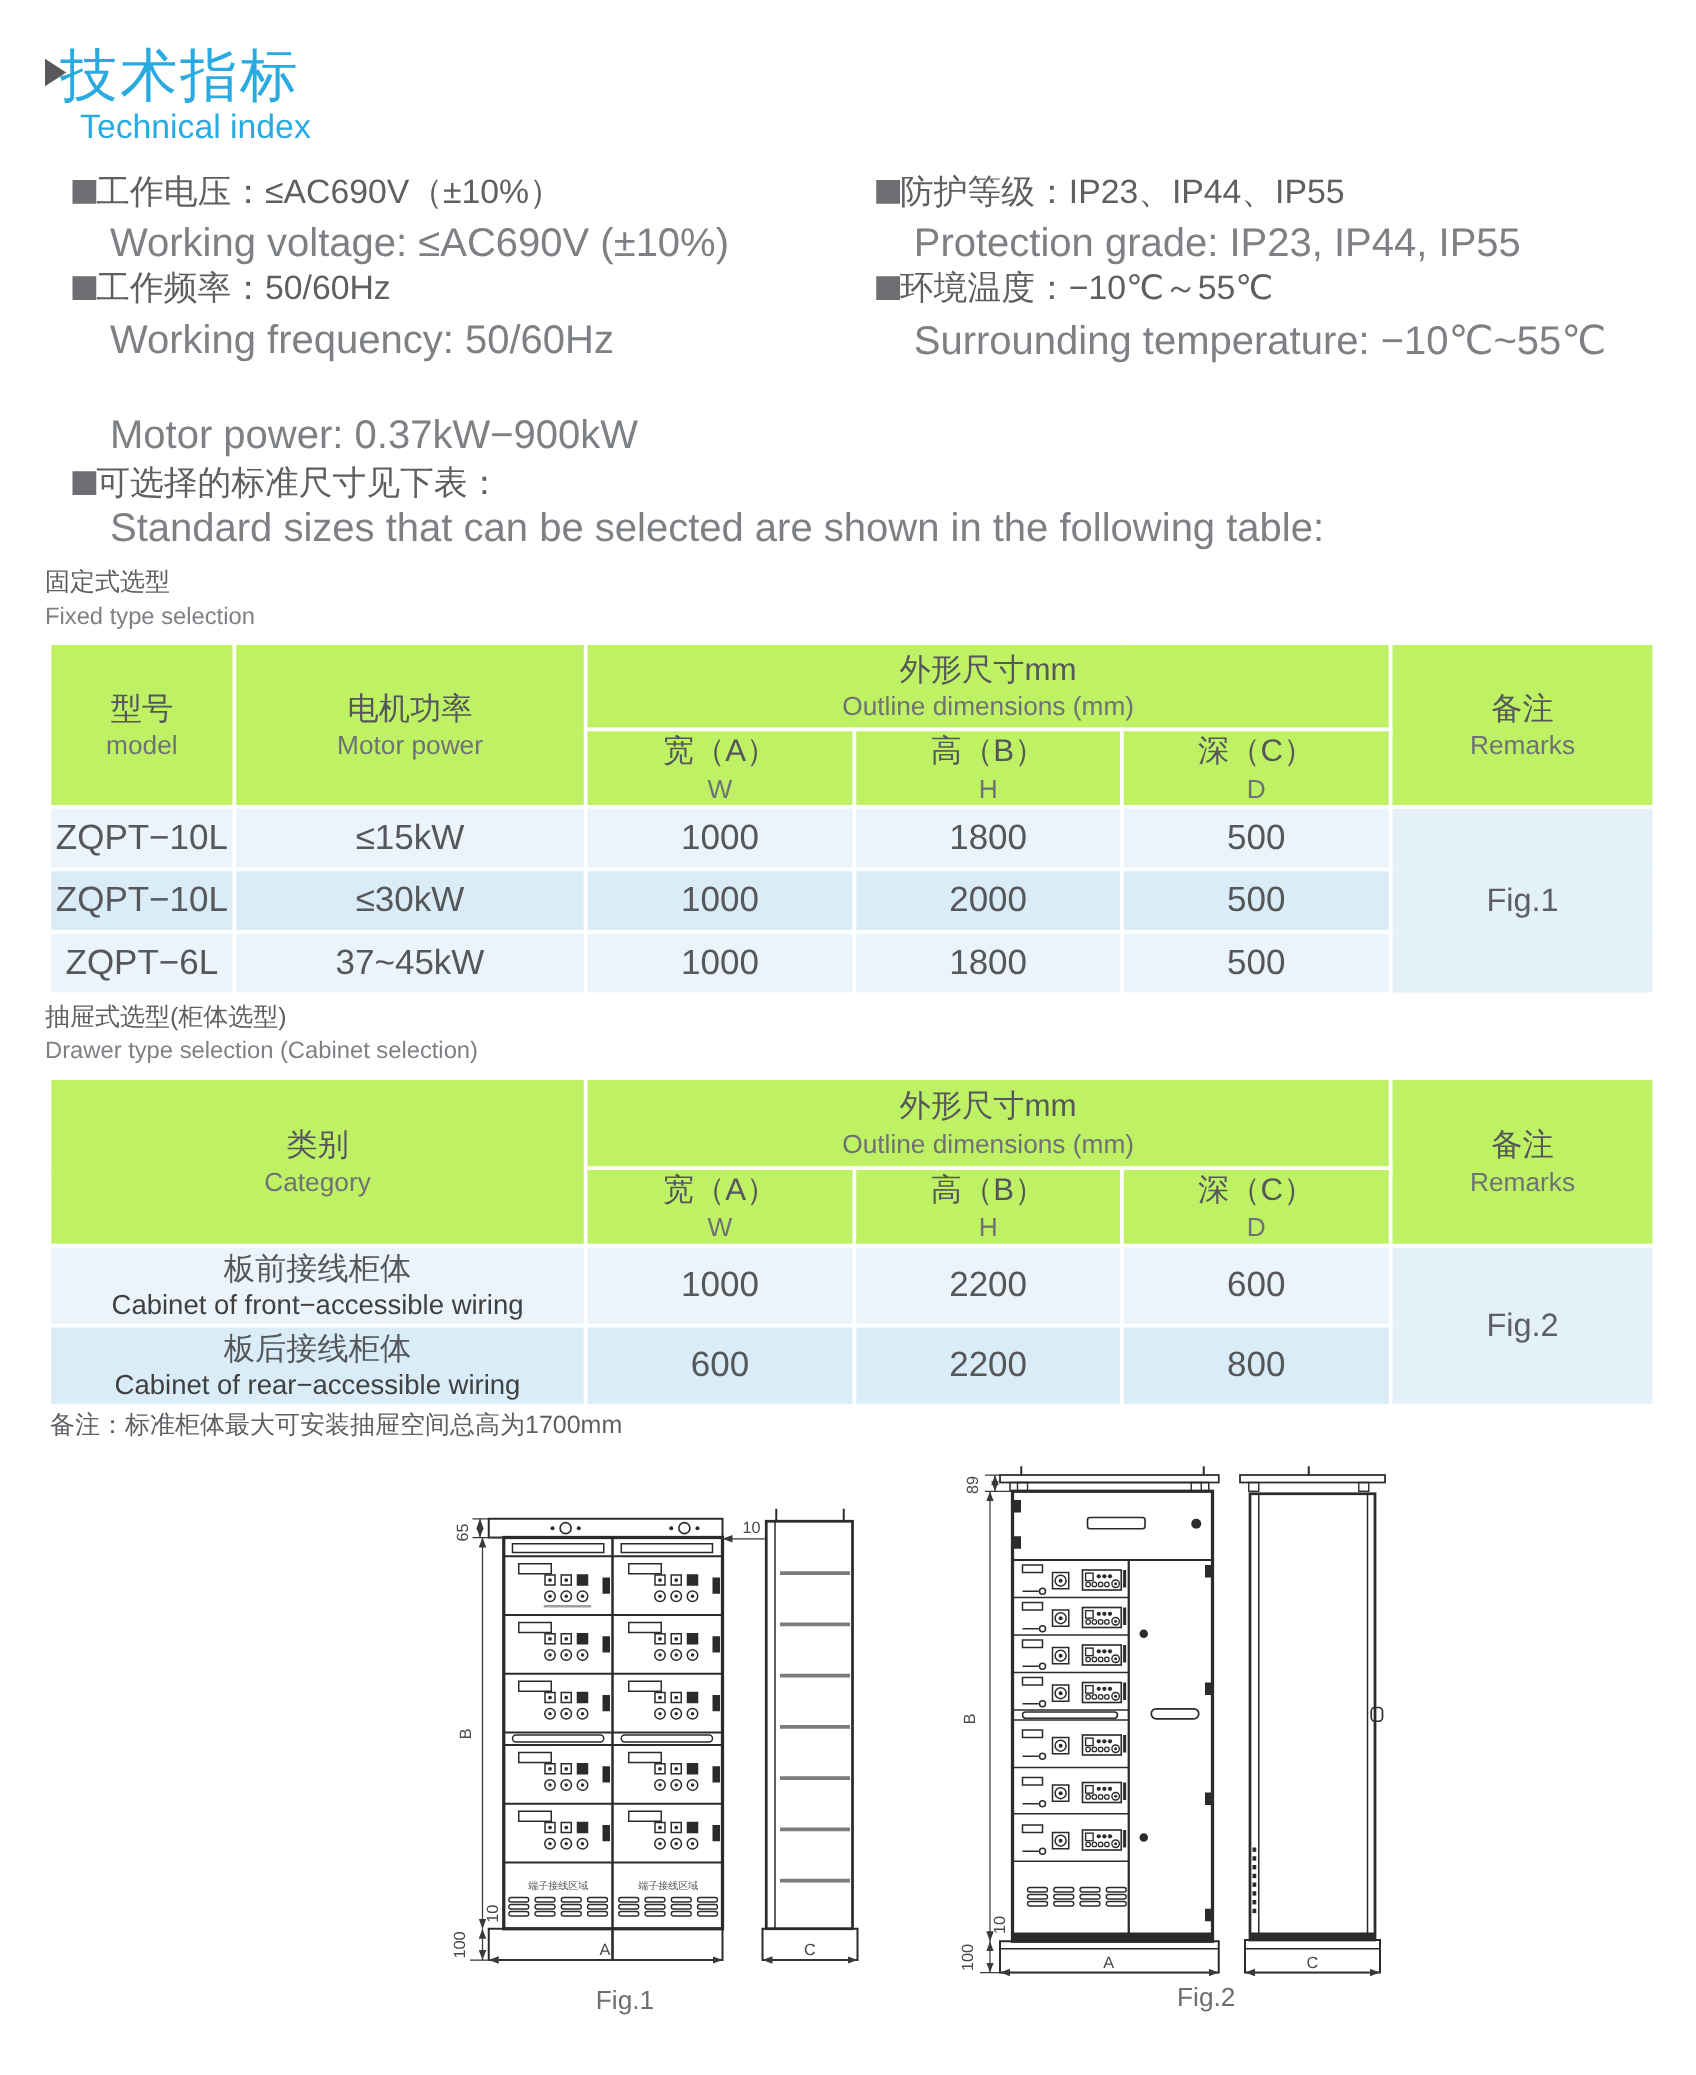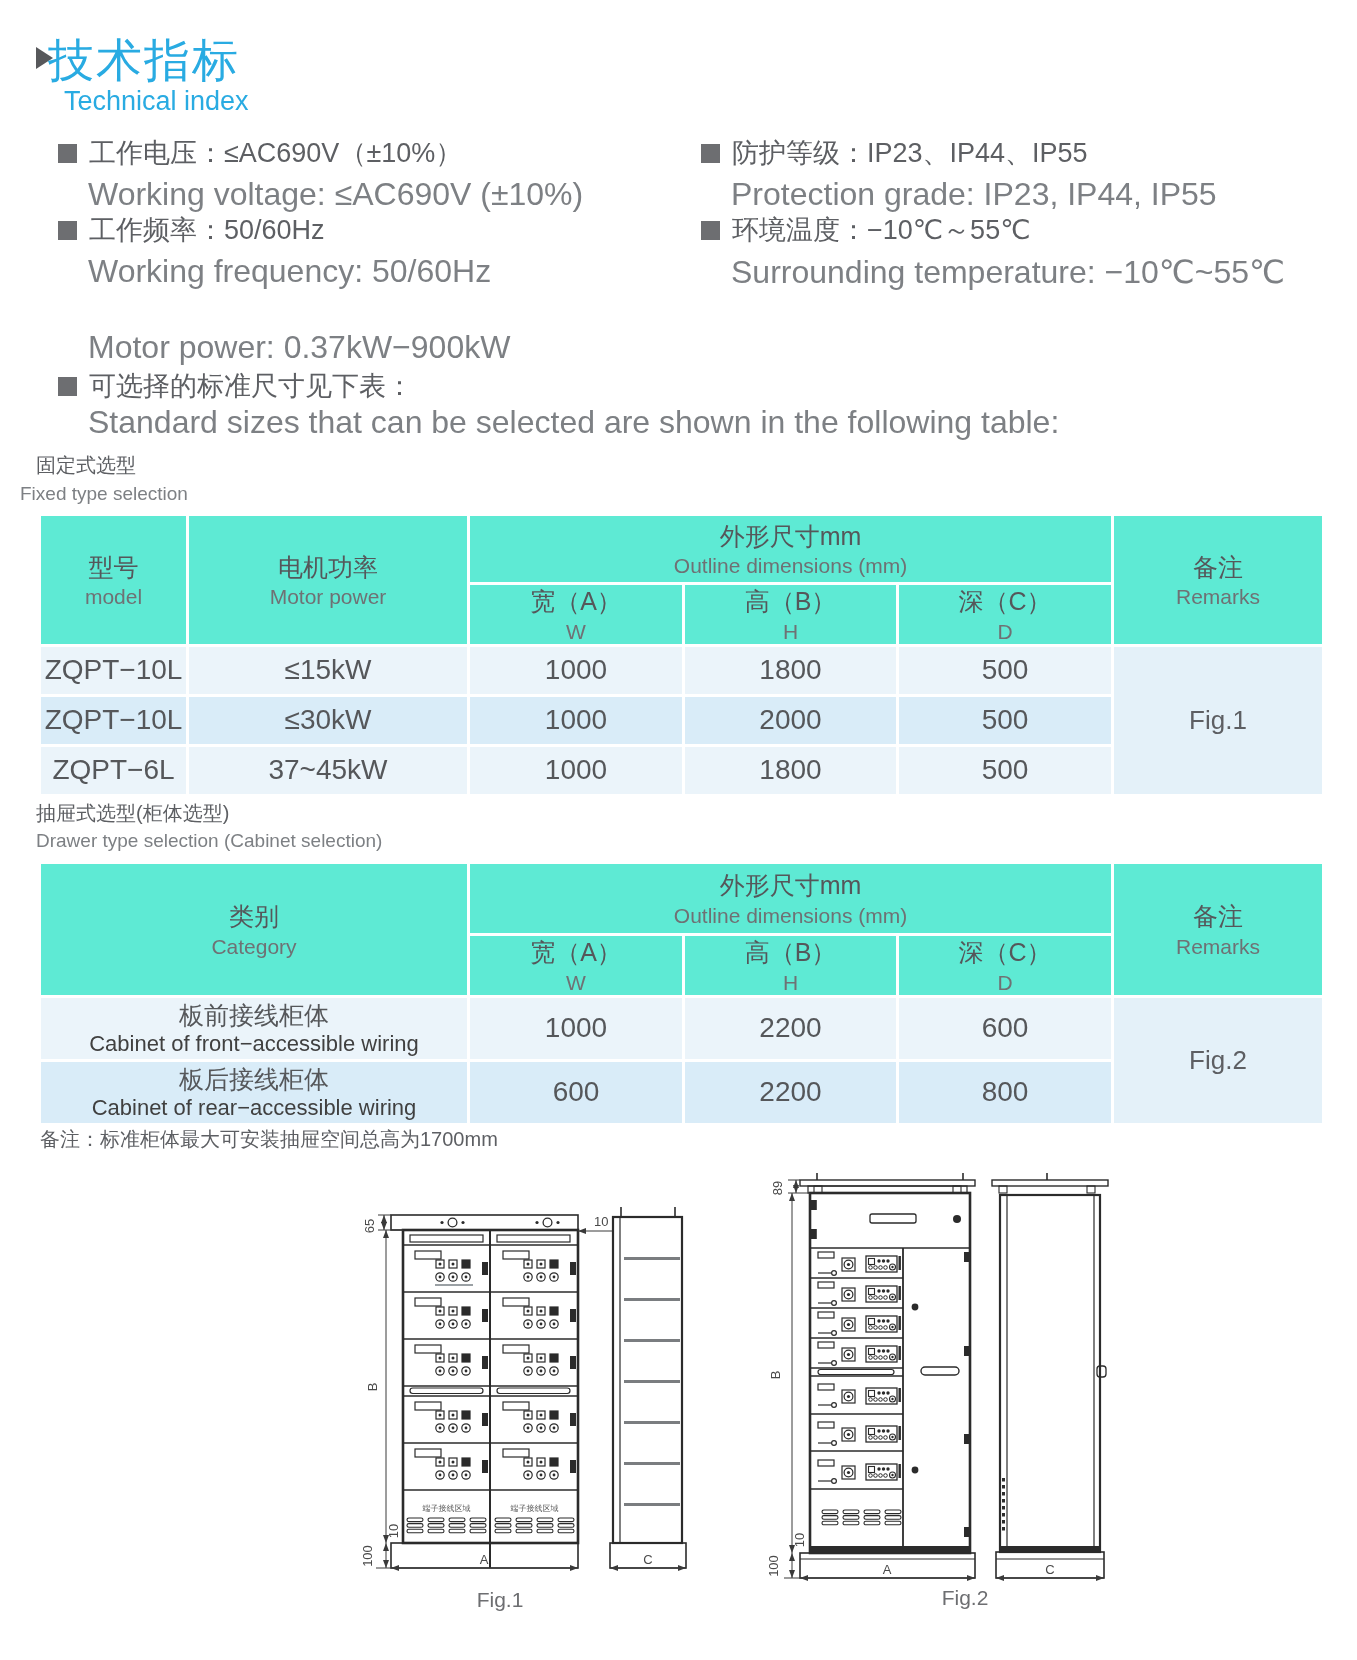--- a/index.html
+++ b/index.html
@@ -4,29 +4,29 @@
 <style>
   html,body{margin:0;padding:0;background:#ffffff}
   .page{position:relative;width:1357px;height:1660px;background:#fff;overflow:hidden;
         font-family:"Liberation Sans","DejaVu Sans",sans-serif;}
   .abs{position:absolute}
   .zh{color:#5d5f63}
   .en{color:#7d8084}
   .title-zh{font-size:46px;color:#29abe2;letter-spacing:2px;font-weight:400}
   .title-en{font-size:27px;color:#29abe2}
   .tri{width:0;height:0;border-left:17px solid #57585b;border-top:11px solid transparent;border-bottom:11px solid transparent}
-  .spec-zh{font-size:27px;display:flex;align-items:center;gap:12px;white-space:nowrap}
+  .spec-zh{font-size:27px;display:flex;align-items:center;white-space:nowrap}
   .sq{width:19px;height:19px;background:#6d6e71;flex:0 0 auto}
   .spec-en{font-size:32px;white-space:nowrap}
   .cap-zh{font-size:20px}
   .cap-en{font-size:19px}
   .note{font-size:20px;white-space:nowrap}
   table.spec-table{position:absolute;border-collapse:collapse;table-layout:fixed}
   .spec-table td{border:3px solid #ffffff;text-align:center;vertical-align:middle;padding:0}
-  .spec-table td.hd{background:#5eead4}
+  .spec-table td.hd{background:#bef264}
   tr.row-a td{background:#ebf4fa}
   tr.row-b td{background:#d9ecf8}
   .spec-table td.remark-cell{background:#e4f1f9;font-size:26px;color:#5d5f63}
   .h-zh{font-size:25px;color:#55575a;line-height:1.35}
   .h-en{font-size:21px;color:#6f7174;line-height:1.2}
   .d-cell{font-size:28px;color:#55575a}
   .cat-zh{font-size:25px;color:#55575a;line-height:1.3}
   .cat-en{font-size:22px;color:#404040;line-height:1.2}
   svg.fig{position:absolute}
   svg text{font-family:"Liberation Sans","DejaVu Sans",sans-serif}
@@ -68,21 +68,21 @@
   </div>
   <div class="abs spec-en en" style="left:731px;top:176px">Protection grade: IP23, IP44, IP55</div>
 
   <div class="abs spec-zh zh" style="left:701px;top:212px">
     <span class="sq"></span>
     <span>环境温度：−10℃～55℃</span>
   </div>
   <div class="abs spec-en en" style="left:731px;top:253px">Surrounding temperature: −10℃~55℃</div>
 
   <div class="abs cap-zh zh" style="left:36px;top:452px">固定式选型</div>
-  <div class="abs cap-en en" style="left:20px;top:483px">Fixed type selection</div>
+  <div class="abs cap-en en" style="left:36px;top:483px">Fixed type selection</div>
 
   <table class="spec-table" style="left:38px;top:513px;width:1284px">
     <colgroup>
       <col style="width:148px">
         <col style="width:281px">
         <col style="width:215px">
       <col style="width:214px">
         <col style="width:215px">
         <col style="width:211px">
     </colgroup>

